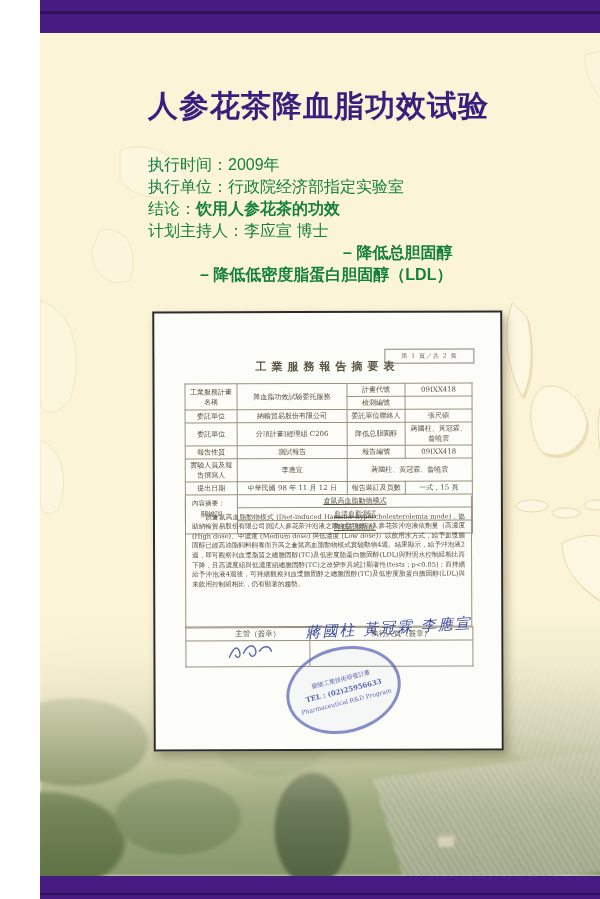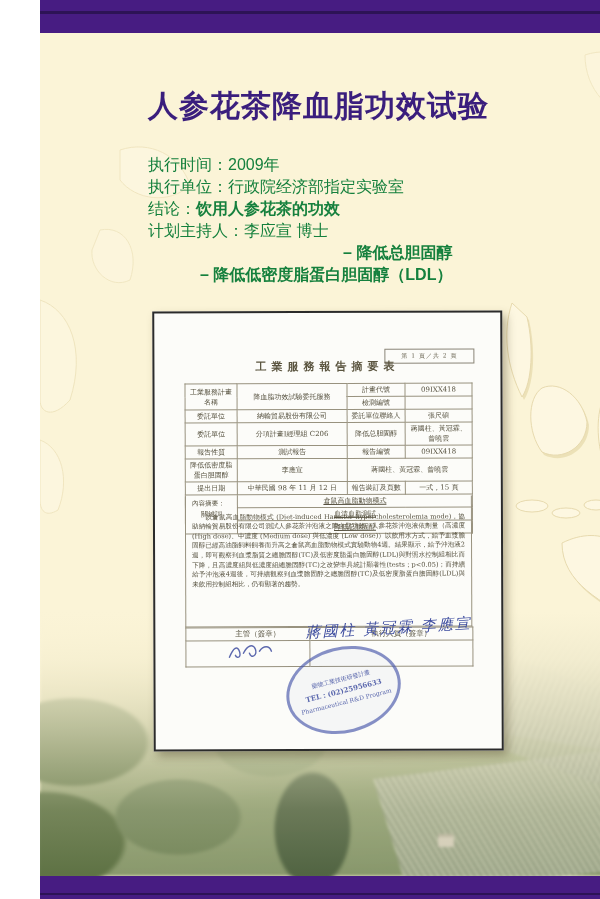--- a/index.html
+++ b/index.html
@@ -179,21 +179,21 @@
         <td>降低总胆固醇</td>
         <td>蔣國柱、黃冠霖、曾曉雲</td>
       </tr>
       <tr>
         <td>報告性質</td>
         <td>測試報告</td>
         <td>報告編號</td>
         <td>09IXX418</td>
       </tr>
       <tr>
-        <td>降低低密度脂蛋白胆固醇</td>
+        <td>實驗人員及報告撰寫人</td>
         <td>李應宣</td>
         <td colspan="2">蔣國柱、黃冠霖、曾曉雲</td>
       </tr>
       <tr>
         <td>提出日期</td>
         <td>中華民國 98 年 11 月 12 日</td>
         <td>報告裝訂及頁數</td>
         <td>一式，15 頁</td>
       </tr>
       <tr>

